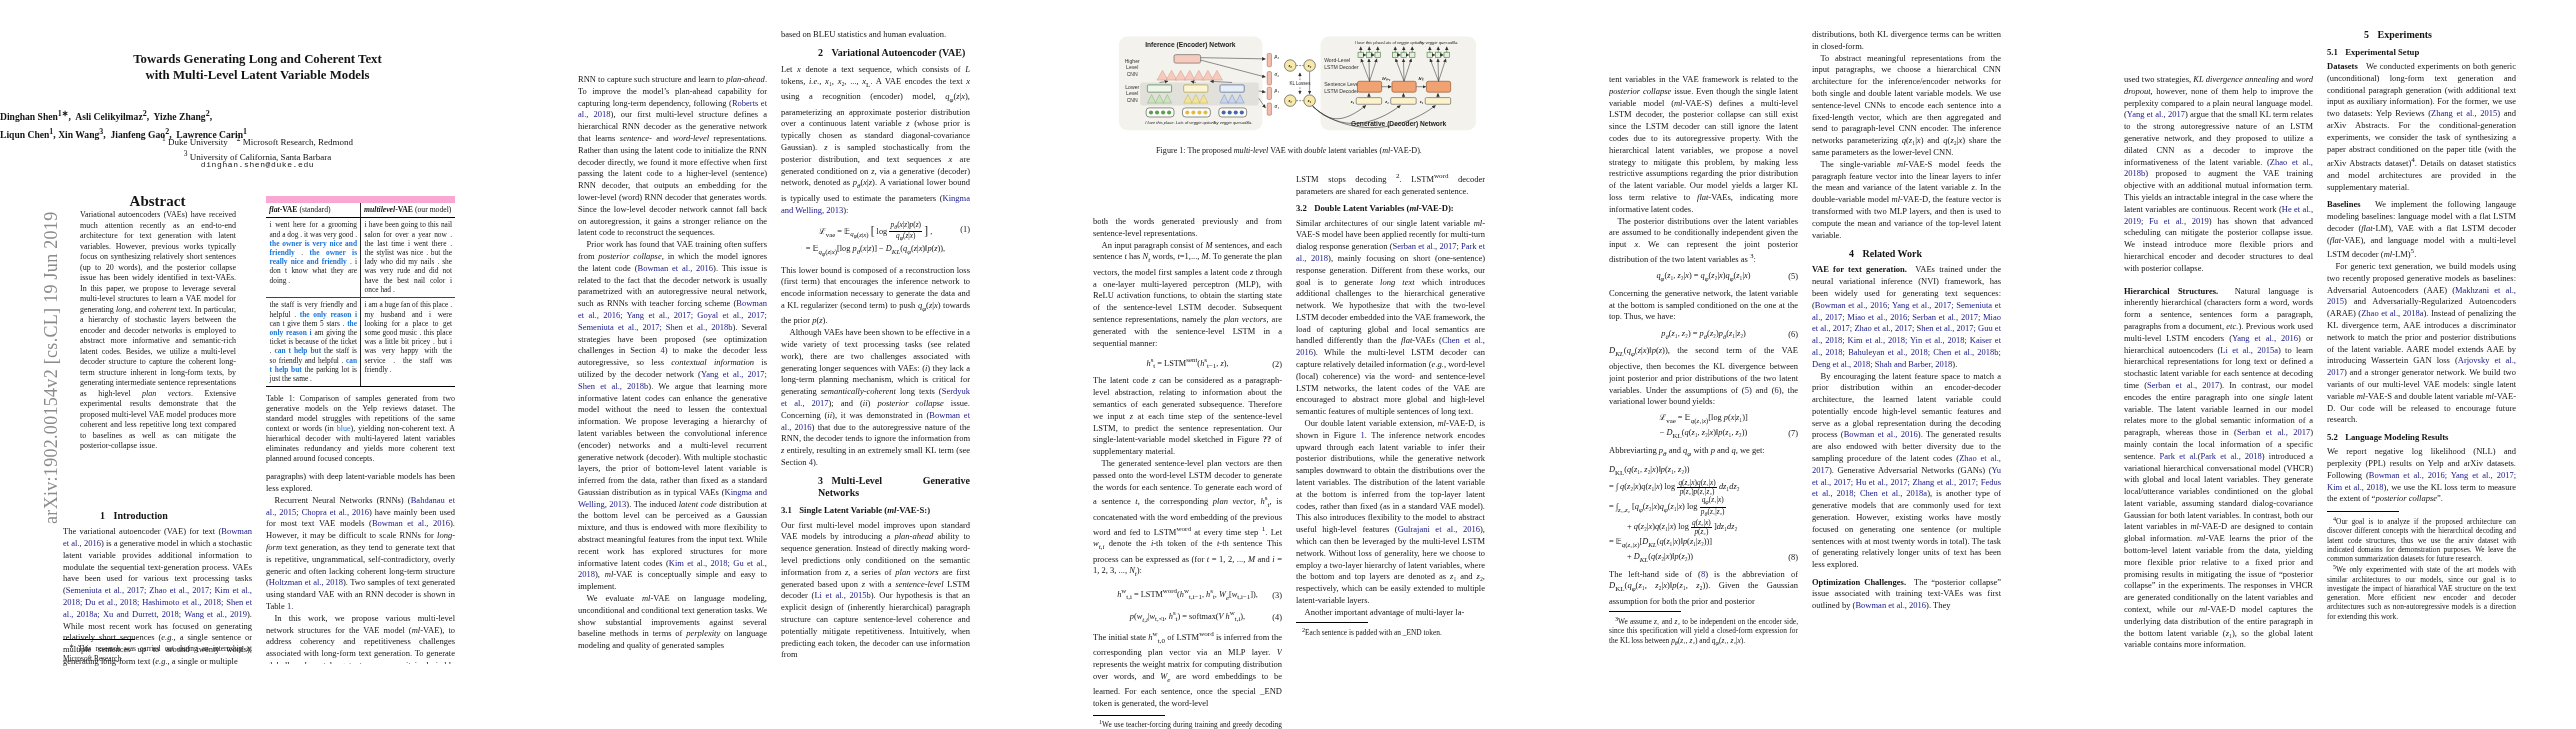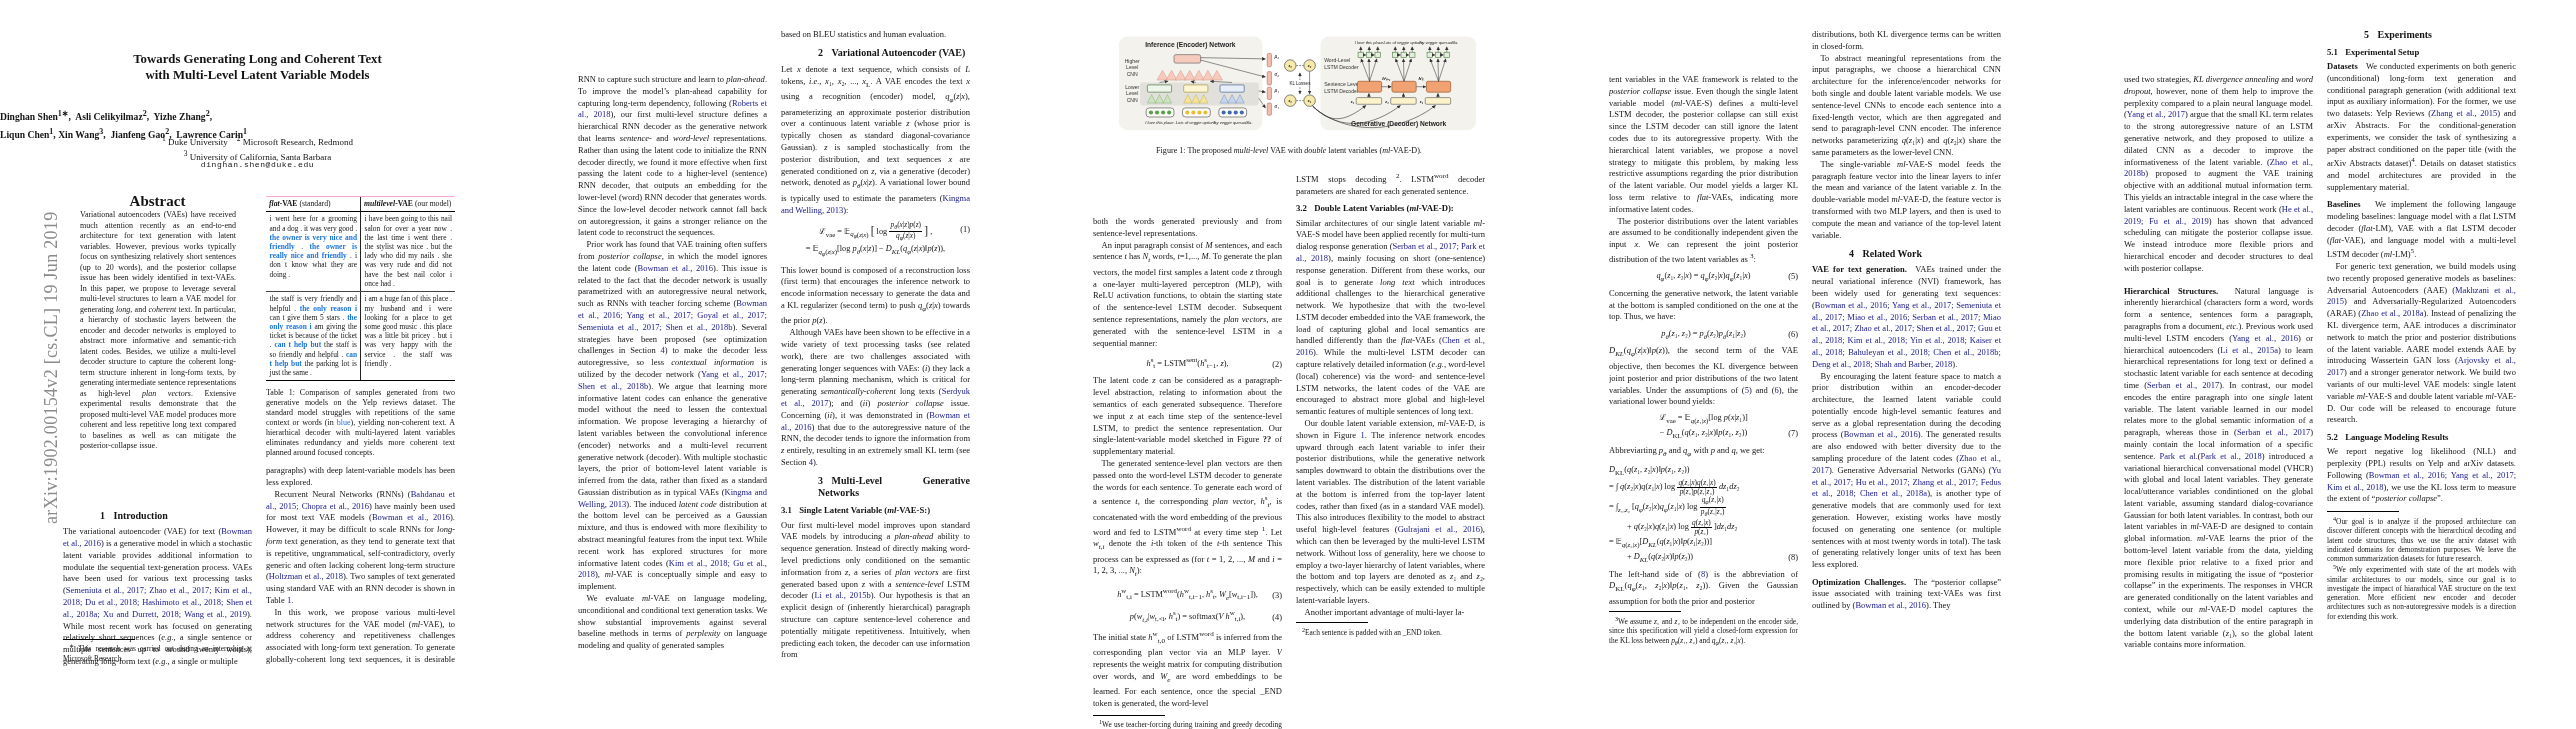--- a/index.html
+++ b/index.html
@@ -32,21 +32,21 @@
 
   c{color:#20208c;} tb{color:#1b74d8;font-weight:bold;} tc{color:#1b74d8;}
   .fnblock{font-size:7.4px;line-height:9.2px;text-align:justify;}
   .fnblock .rule{width:72px;border-top:0.6px solid #000;margin-bottom:2.4px;}
   .fnblock p{margin:0;text-indent:6px;}
   .fn-abs{position:absolute;left:63px;top:639px;width:189px;}
 
   table.smp{border-collapse:collapse;width:189px;font-size:7.4px;line-height:9.2px;table-layout:fixed;}
   table.smp td{vertical-align:top;padding:2.4px 3px 3px 3.6px;text-align:justify;}
   table.smp td+td{border-left:0.6px solid #222;}
-  tr.thead td{font-size:7.7px;padding:2.4px 3px;border-top:1px solid #f9a8d4;border-bottom:0.6px solid #000;text-align:left;}
+  tr.thead td{font-size:7.7px;padding:2.4px 3px;border-top:7px solid #f9a8d4;border-bottom:0.6px solid #000;text-align:left;}
   tr.r1 td{border-bottom:0.5px solid #444;}
   tr.r2 td{border-bottom:1px solid #000;}
   .tabcap{margin-top:6.7px;font-size:8px;line-height:10px;text-align:justify;font-family:Liberation Serif, serif;}
 
   .eq{position:relative;text-align:center;margin:4.3px 0;font-size:8.3px;line-height:11px;}
   .eq .no{position:absolute;right:0;bottom:1.2px;font-style:normal;}
   .fr{display:inline-block;vertical-align:middle;text-align:center;font-size:7.3px;line-height:8px;}
   .fr .nu{display:block;border-bottom:0.5px solid #000;padding:0 1.2px;}
   .fr .de{display:block;padding:0 1.2px;}
   .bk{font-size:11.5px;vertical-align:middle;}

